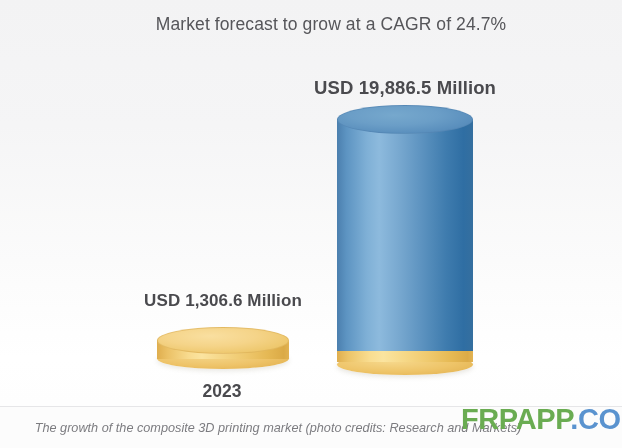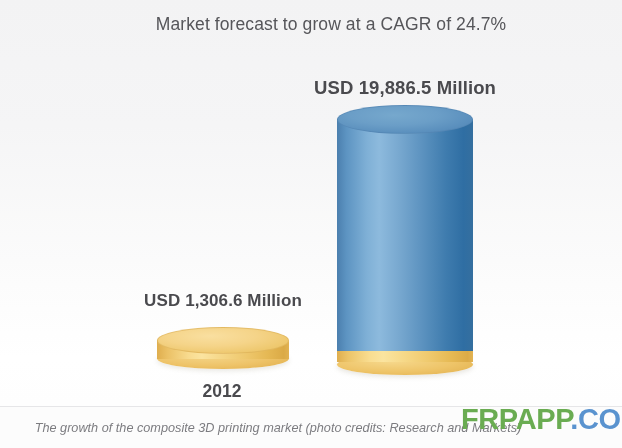--- a/index.html
+++ b/index.html
@@ -243,21 +243,21 @@
   </div>
 
   <div class="value-label" id="value-2017">USD 1,306.6 Million</div>
 
   <div class="cyl" id="bar-2017">
     <div class="cyl-bottom" id="yellow-bottom"></div>
     <div class="cyl-body" id="yellow-body"></div>
     <div class="cyl-top" id="yellow-top"></div>
   </div>
 
-  <div class="year-label" id="year-2017">2012</div>
+  <div class="year-label" id="year-2017">2023</div>
 
   <div id="caption-divider"></div>
   <div id="caption-strip"></div>
   <div id="caption-text">The growth of the composite 3D printing market (photo credits: Research and Markets)</div>
 
   <div id="watermark"><span class="wm-name">FRPAPP</span><span class="wm-tld">.COM</span></div>
 
 </div>
 
 </body></html>

